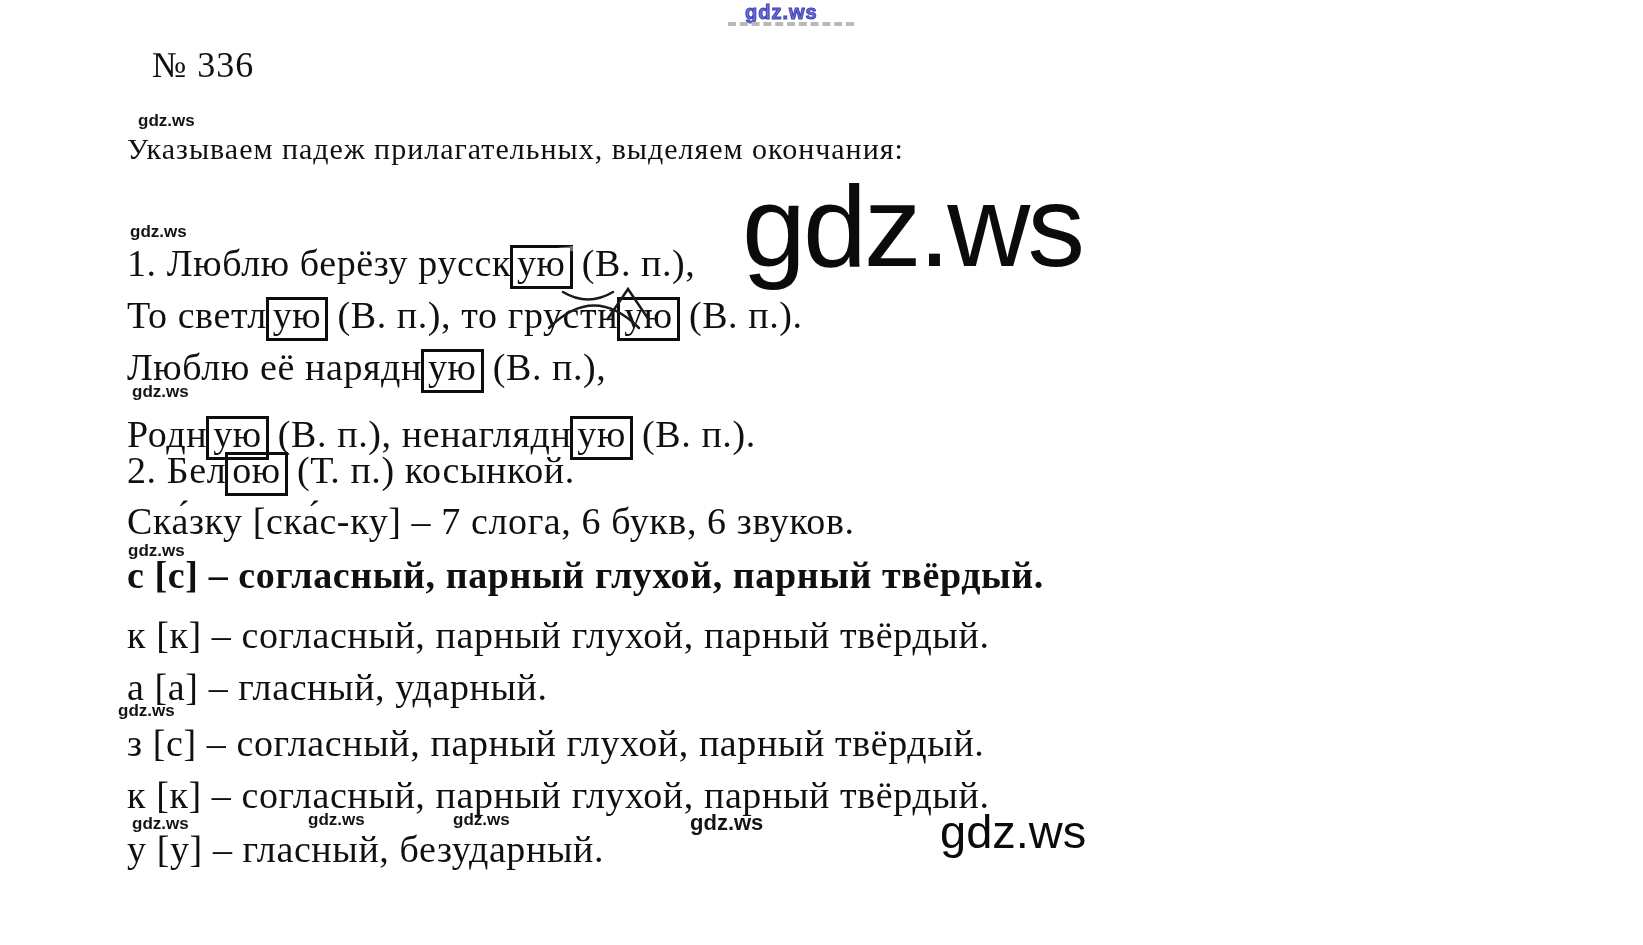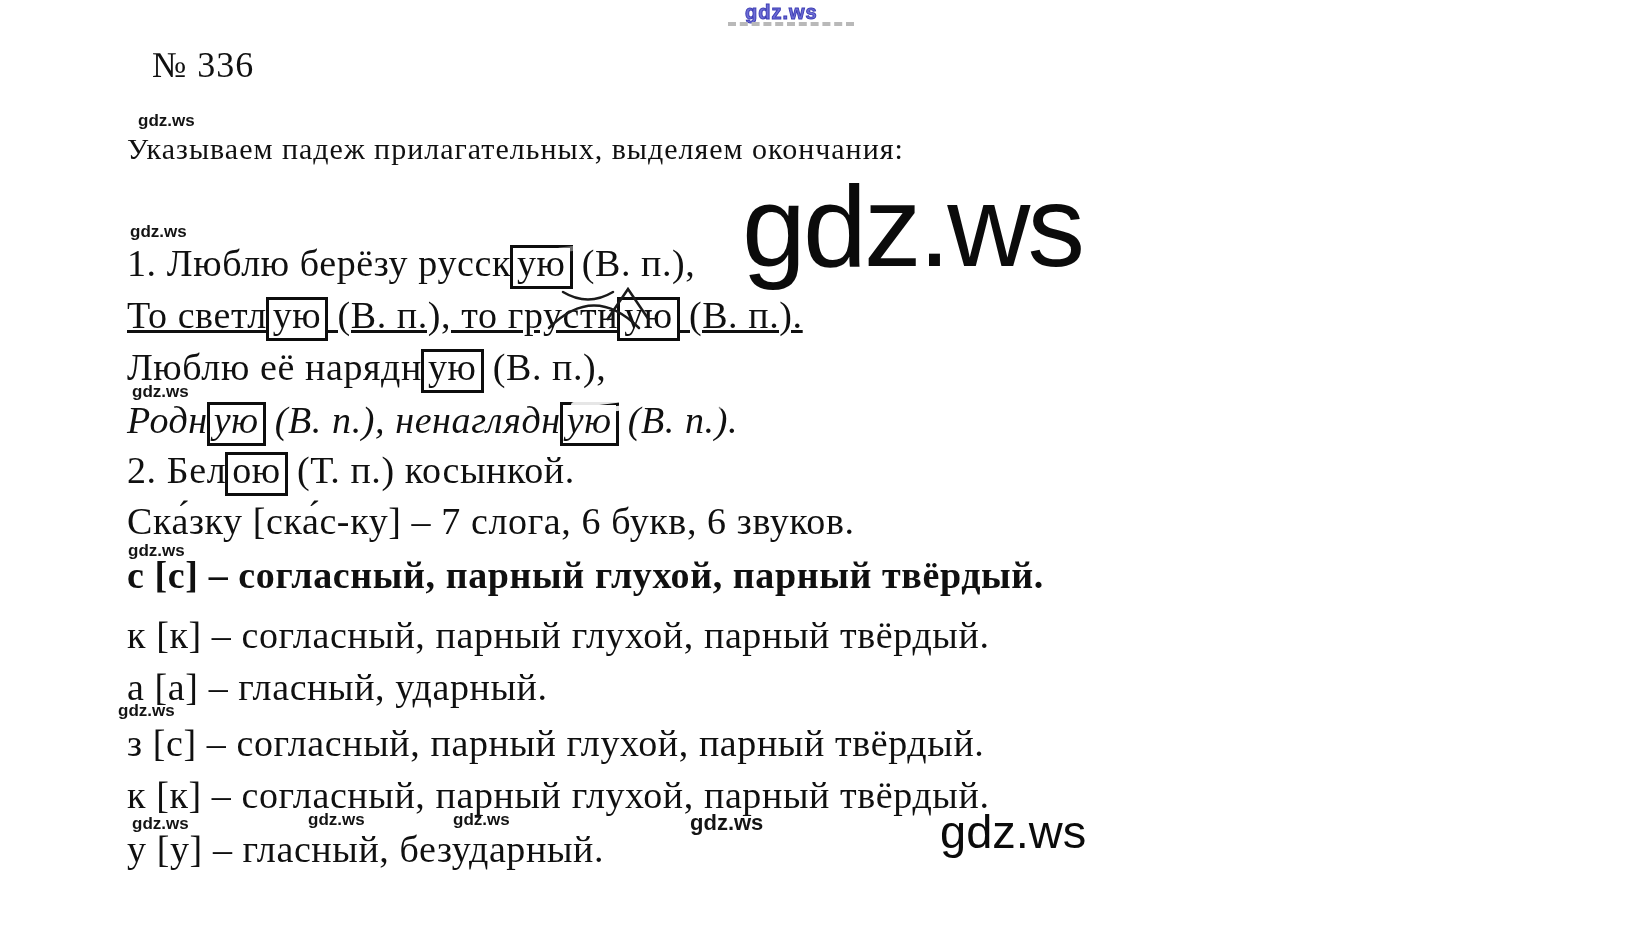--- a/index.html
+++ b/index.html
@@ -94,23 +94,23 @@
   <div class="wm-s" style="left:453px;top:810px">gdz.ws</div>
   <div class="wm-m" style="left:690px;top:810px">gdz.ws</div>
 
   <div class="wm-xl">gdz.ws</div>
   <div class="wm-br">gdz.ws</div>
 
   <div class="heading">Указываем падеж прилагательных, выделяем окончания:</div>
 
   <div id="text-block">
       <div class="line" style="top: 241px;"><span>1. Люблю берёзу русск</span><span class="boxed">ую</span><span> (В. п.),</span></div>
-      <div class="line" style="top: 293px; text-decoration: underline;"><span>То светл</span><span class="boxed">ую</span><span> (В. п.), то грустн</span><span class="boxed">ую</span><span> (В. п.).</span></div>
+      <div class="line" style="top: 293px;"><span>То светл</span><span class="boxed">ую</span><span> (В. п.), то грустн</span><span class="boxed">ую</span><span> (В. п.).</span></div>
       <div class="line" style="top: 345px;"><span>Люблю её нарядн</span><span class="boxed">ую</span><span> (В. п.),</span></div>
-      <div class="line" style="top: 398px; font-style: italic;"><span>Родн</span><span class="boxed">ую</span><span> (В. п.), ненаглядн</span><span class="boxed">ую</span><span> (В. п.).</span></div>
+      <div class="line" style="top: 412px;"><span>Родн</span><span class="boxed">ую</span><span> (В. п.), ненаглядн</span><span class="boxed">ую</span><span> (В. п.).</span></div>
       <div class="line" style="top: 448px;"><span>2. Бел</span><span class="boxed">ою</span><span> (Т. п.) косынкой.</span></div>
       <div class="line" style="top: 499px;"><span>Ска́зку [ска́с-ку] – 7 слога, 6 букв, 6 звуков.</span></div>
       <div class="line" style="top: 553px; font-weight: bold;"><span>с [с] – согласный, парный глухой, парный твёрдый.</span></div>
       <div class="line" style="top: 613px;"><span>к [к] – согласный, парный глухой, парный твёрдый.</span></div>
       <div class="line" style="top: 665px;"><span>а [а] – гласный, ударный.</span></div>
       <div class="line" style="top: 721px;"><span>з [с] – согласный, парный глухой, парный твёрдый.</span></div>
       <div class="line" style="top: 773px;"><span>к [к] – согласный, парный глухой, парный твёрдый.</span></div>
       <div class="line" style="top: 827px;"><span>у [у] – гласный, безударный.</span></div>
     </div>
 

